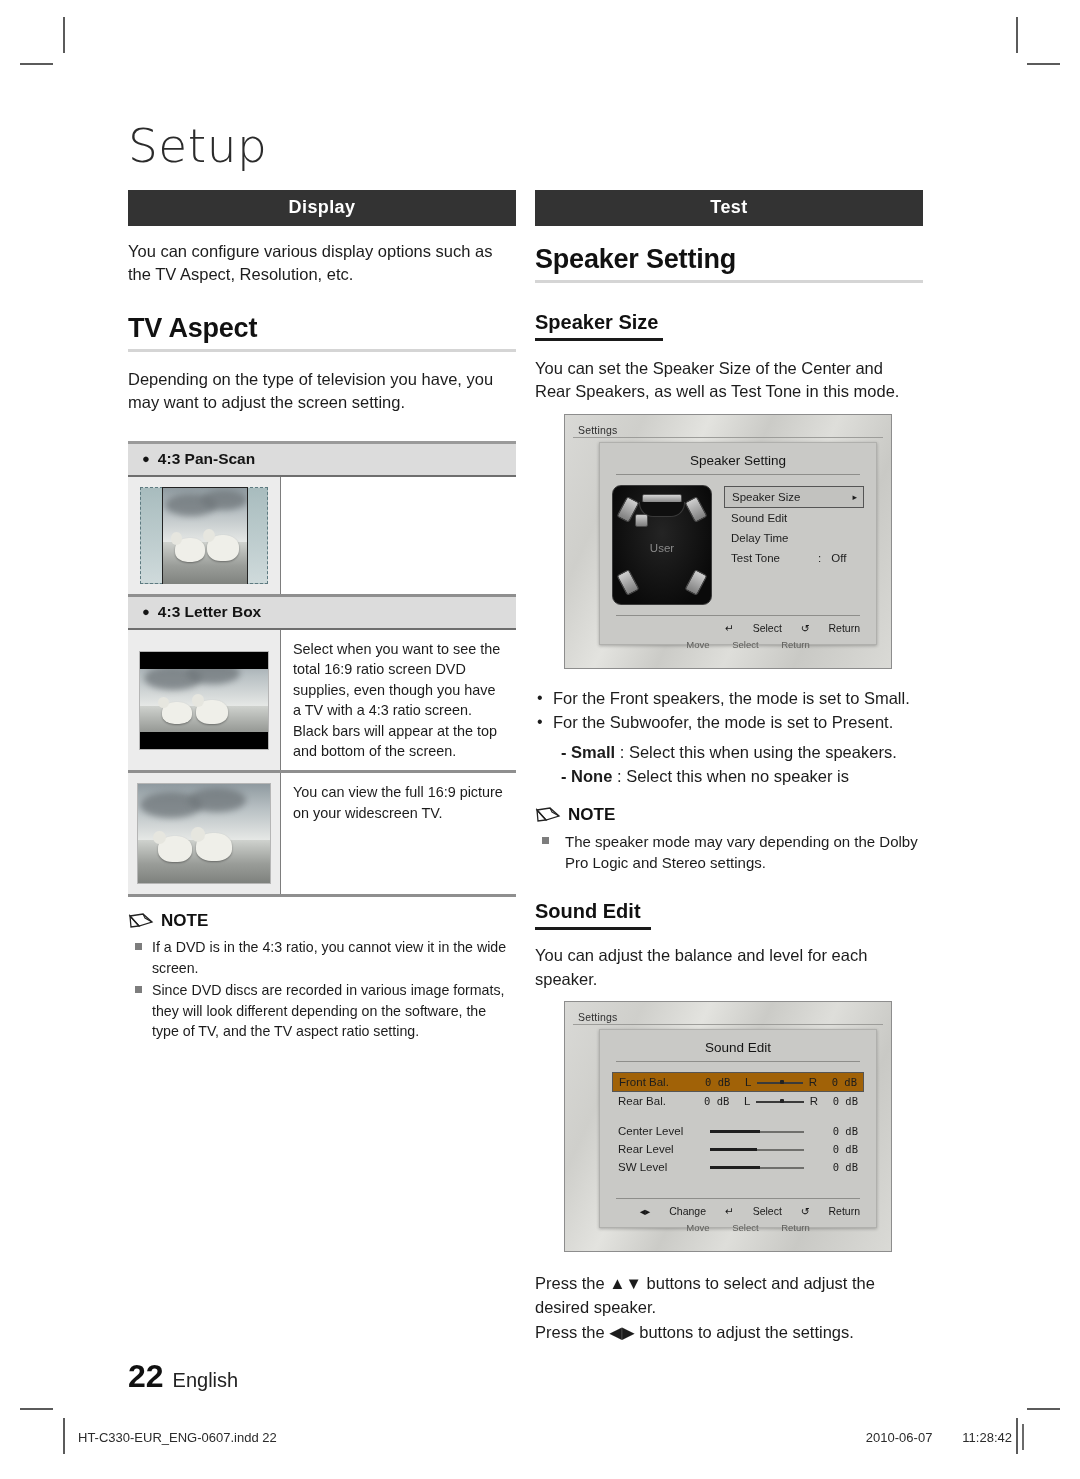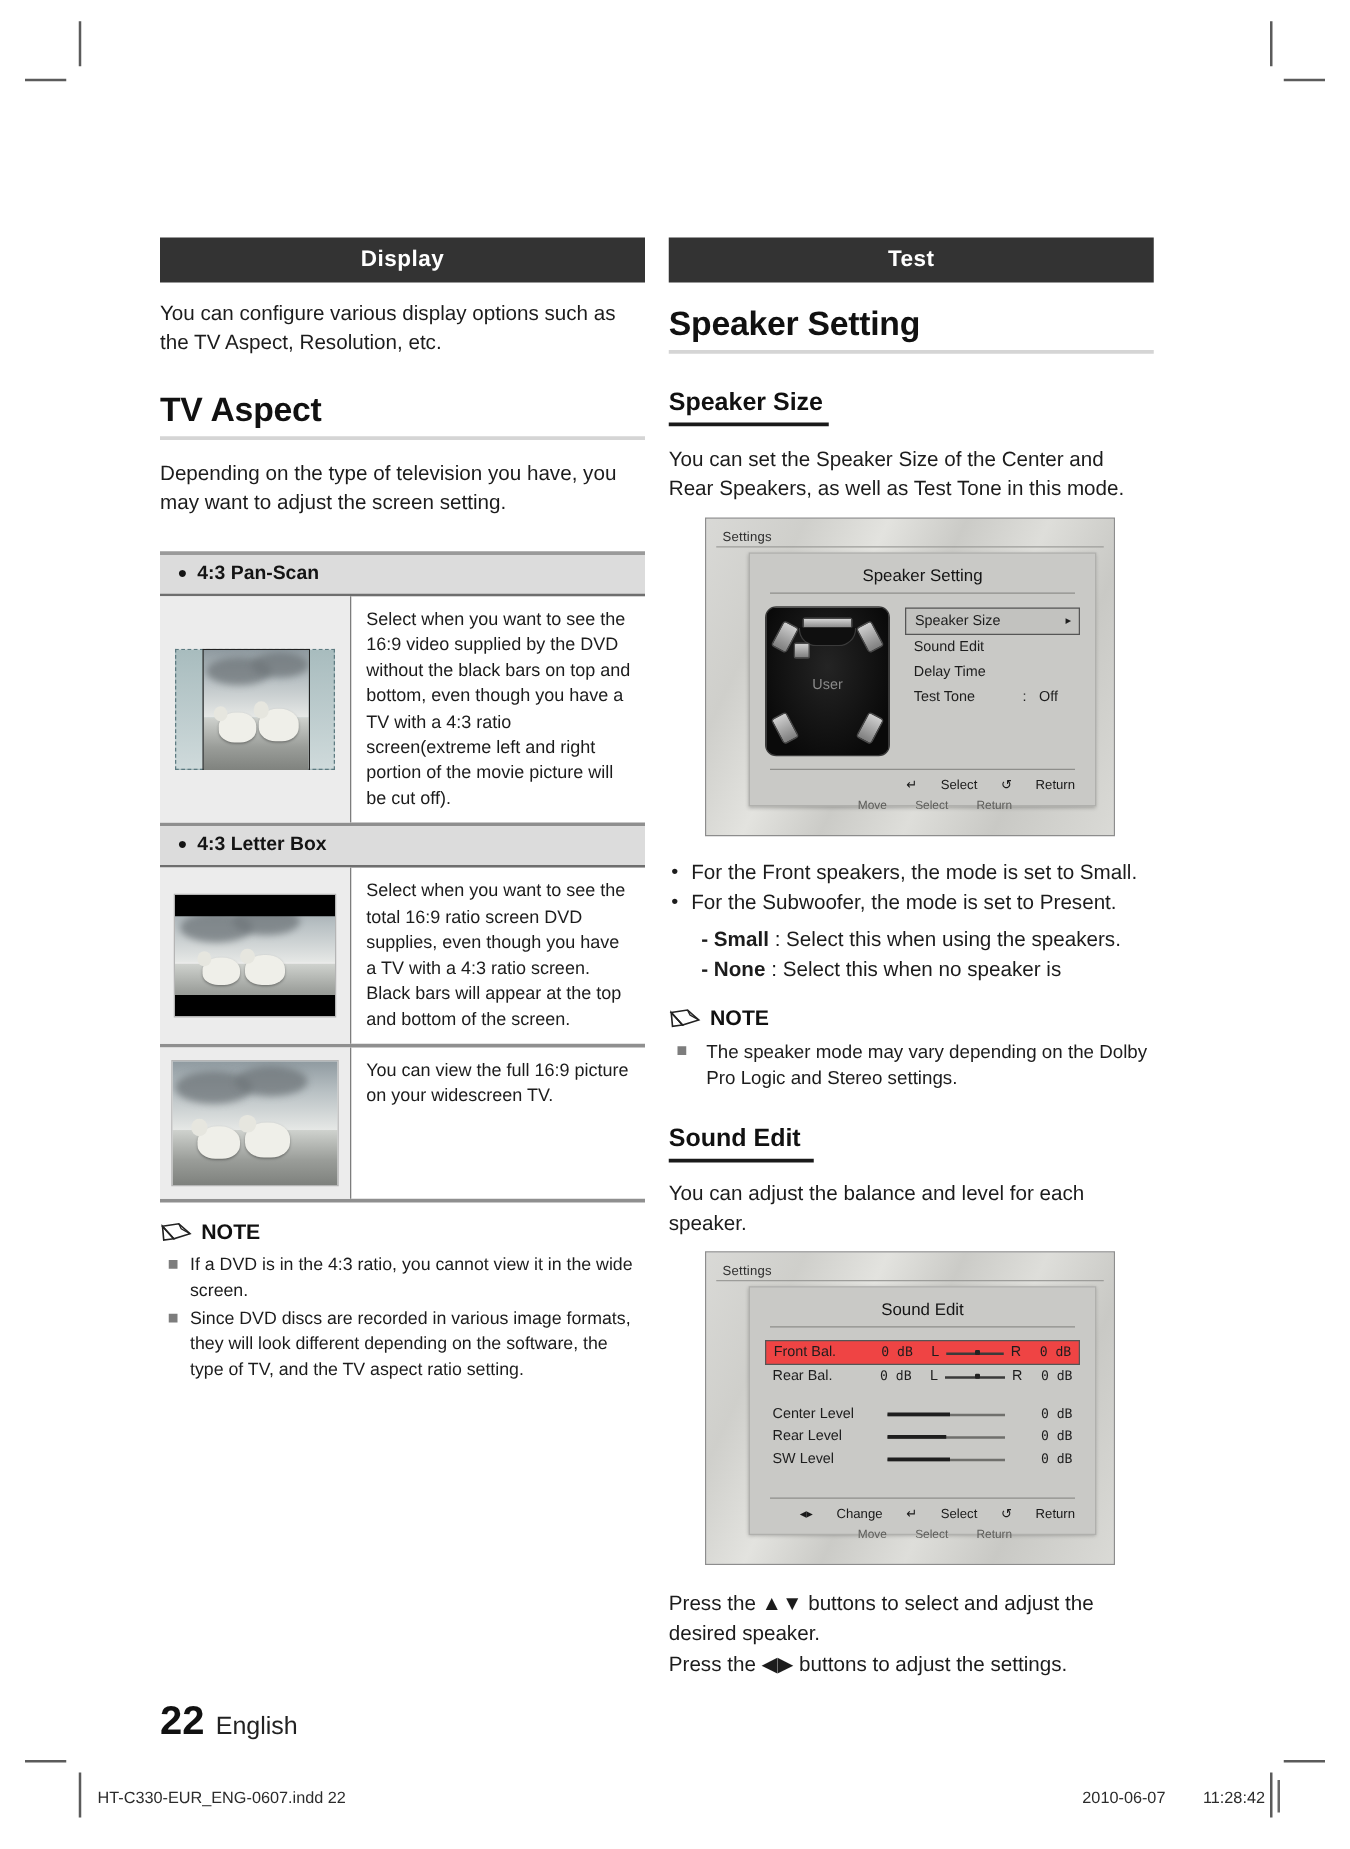--- a/index.html
+++ b/index.html
@@ -160,21 +160,21 @@
   .spk-menu{flex:1;padding-top:1px;}
   .mi{font-size:11.5px;color:#1d1d1d;padding:4px 6px 4px 7px;display:flex;align-items:center;}
   .mi.sel{border:1px solid #555;background:#c2c2bf;}
   .mi .lbl{flex:0 0 auto;}
   .mi .arrow{margin-left:auto;font-size:9px;}
   .mi .colon{margin-left:38px;}
   .mi .val{margin-left:10px;}
 
   
   .se-row{display:flex;align-items:center;font-size:11.5px;color:#1d1d1d;padding:3px 6px;}
-  .se-row.sel{border:1px solid #555;background:#ef4444;}
+  .se-row.sel{border:1px solid #555;background:#a16207;}
   .se-name{flex:0 0 86px;}
   .se-db{flex:0 0 40px;font-family:"DejaVu Sans Mono",monospace;font-size:10.5px;}
   .se-lr{flex:0 0 12px;}
   .se-slider{flex:1;position:relative;height:10px;}
   .se-slider .track{position:absolute;left:0;right:0;top:5px;height:1.5px;background:#3a3a3a;}
   .se-slider .knob{position:absolute;top:3px;width:4px;height:4px;background:#222;border-radius:1px;}
   .se-rr{flex:0 0 14px;text-align:right;}
   .se-db2{flex:0 0 40px;text-align:right;font-family:"DejaVu Sans Mono",monospace;font-size:10.5px;}
   .lv-row{display:flex;align-items:center;font-size:11.5px;color:#1d1d1d;padding:3px 6px;}
   .lv-name{flex:0 0 92px;}
@@ -208,20 +208,21 @@
 <div class="crop h" id="cm-tl-h"></div>
 <div class="crop v" id="cm-tr-v"></div>
 <div class="crop h" id="cm-tr-h"></div>
 <div class="crop v" id="cm-bl-v"></div>
 <div class="crop h" id="cm-bl-h"></div>
 <div class="crop v" id="cm-br-v"></div>
 <div class="crop h" id="cm-br-h"></div>
 
 <div class="page">
 
+  <div class="title">Setup</div>
 
   <div class="col col-left">
 
     <div class="sect-bar">Display</div>
 
     <div class="body-text" style="margin-top:14px;">You can configure various display options such as the TV Aspect, Resolution, etc.</div>
 
     <h2 class="h-big" style="margin-top:26px;">TV Aspect</h2>
     <div class="rule-thick"></div>
 
@@ -240,21 +241,20 @@
             <div class="panscan-inner thumb">
               <div class="sky"></div>
               <div class="cloud" style="left:2px;top:6px;width:52px;height:22px;"></div>
               <div class="cloud" style="left:38px;top:2px;width:46px;height:20px;"></div>
               <div class="ground"></div>
               <div class="pup" style="left:12px;top:50px;width:30px;height:24px;"></div>
               <div class="pup" style="left:44px;top:47px;width:32px;height:26px;"></div>
             </div>
           </div>
         </div>
-        <div class="cell-txt">Select when you want to see the 16:9 video supplied by the DVD without the black bars on top and bottom, even though you have a TV with a 4:3 ratio screen(extreme left and right portion of the movie picture will be cut off).</div>
       </div>
 
       <div class="row-head">
         <span class="bullet">●</span><span>4:3 Letter Box</span>
       </div>
       <div class="row-body">
         <div class="cell-img">
           <div class="lbox-wrap thumb">
             <div class="sky"></div>
             <div class="cloud" style="left:4px;top:14px;width:58px;height:24px;"></div>

